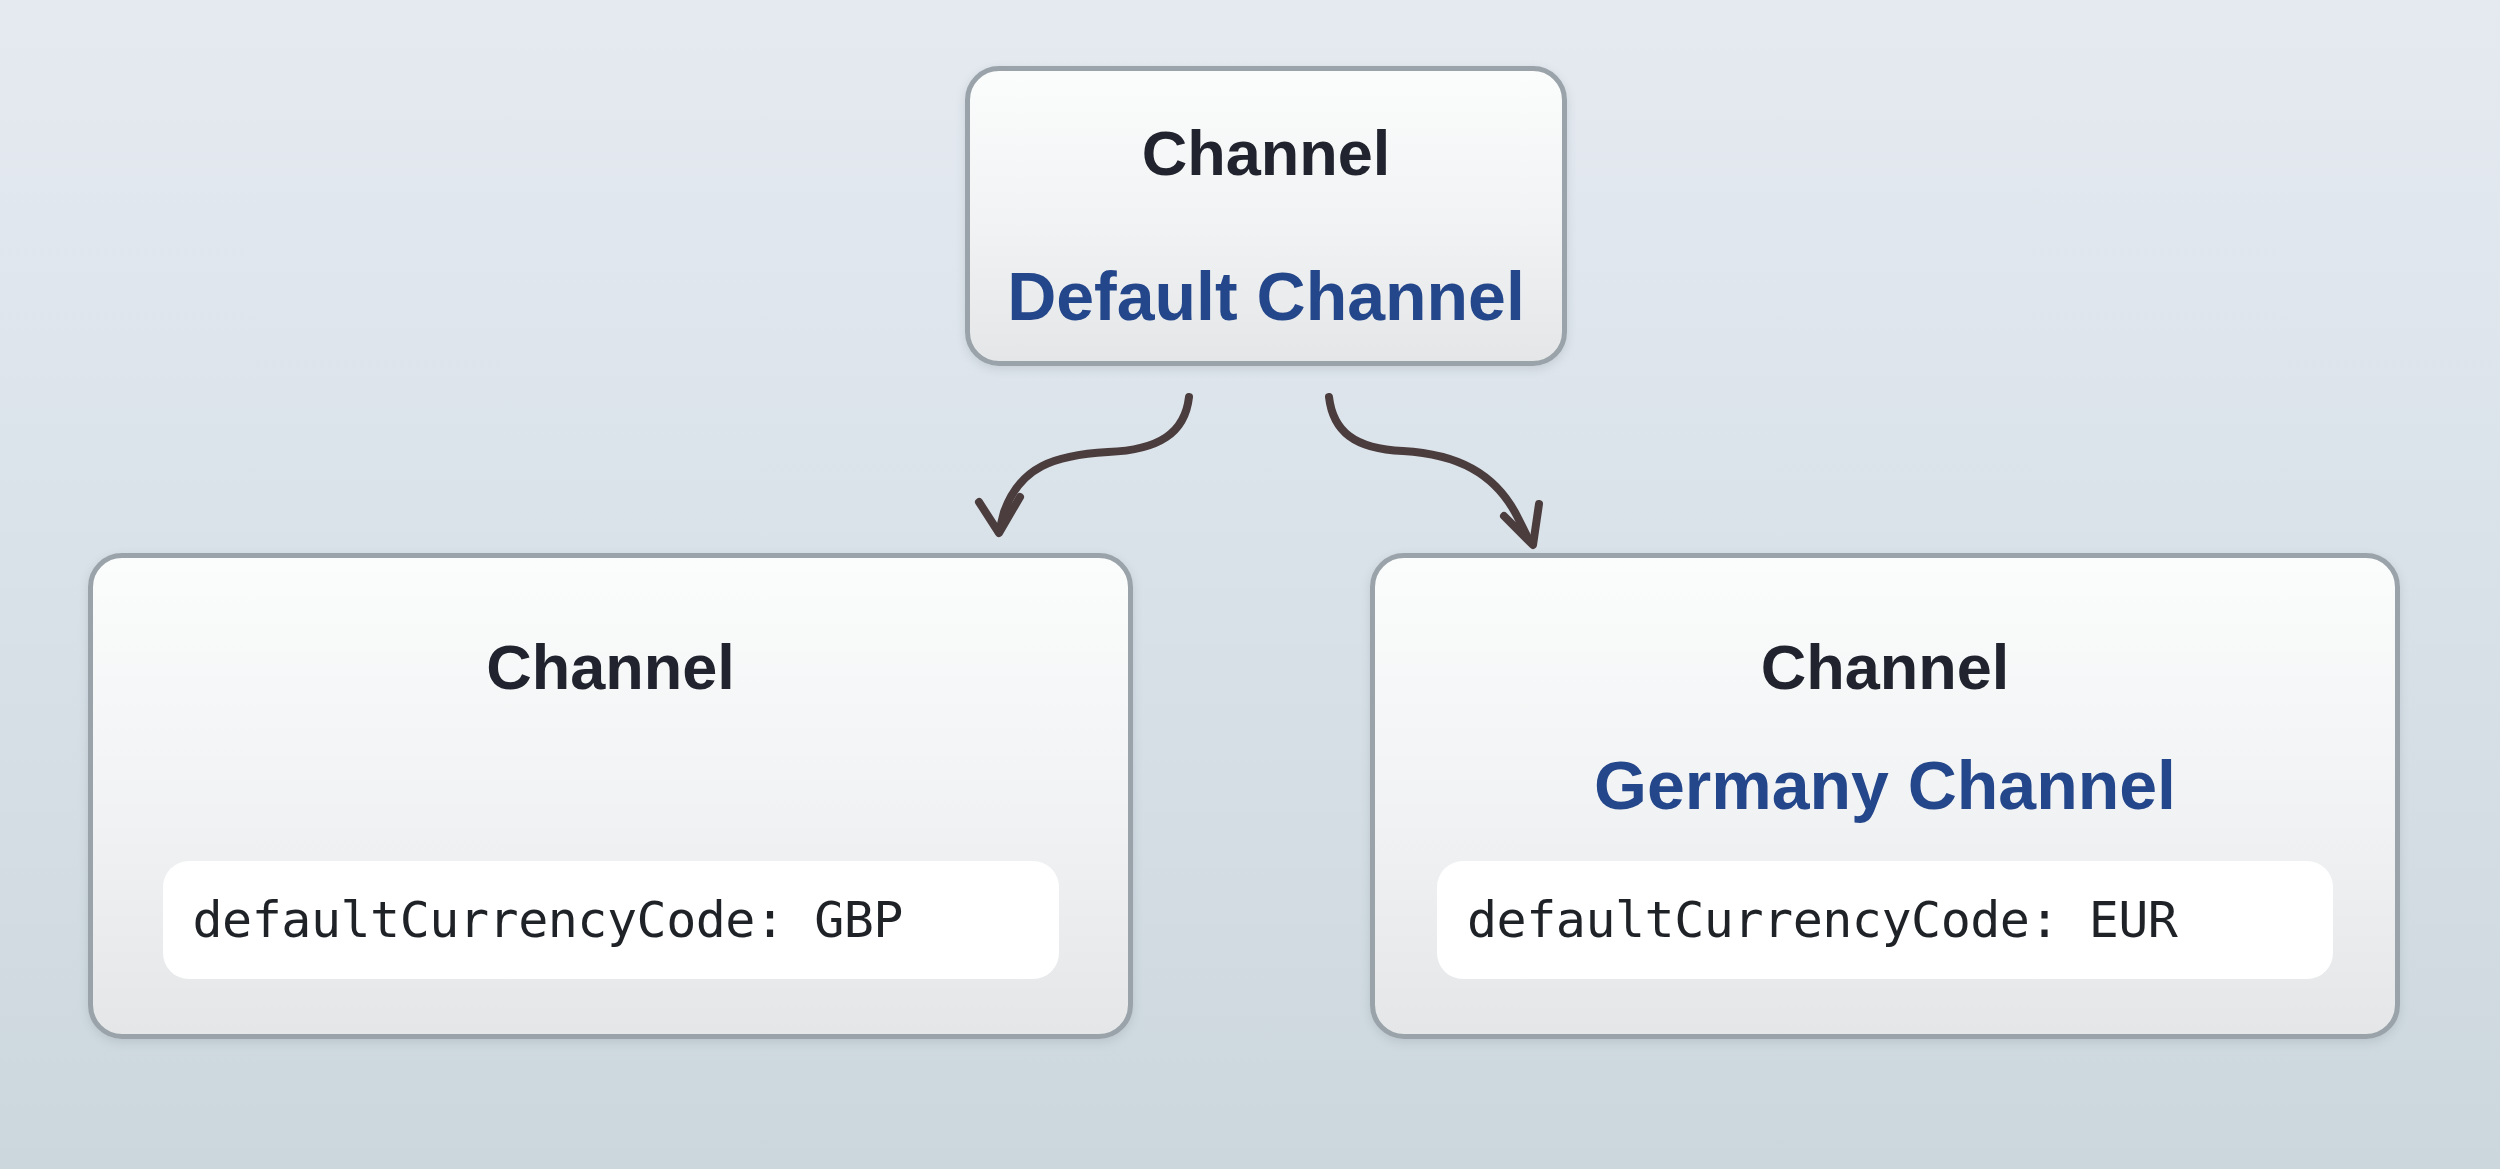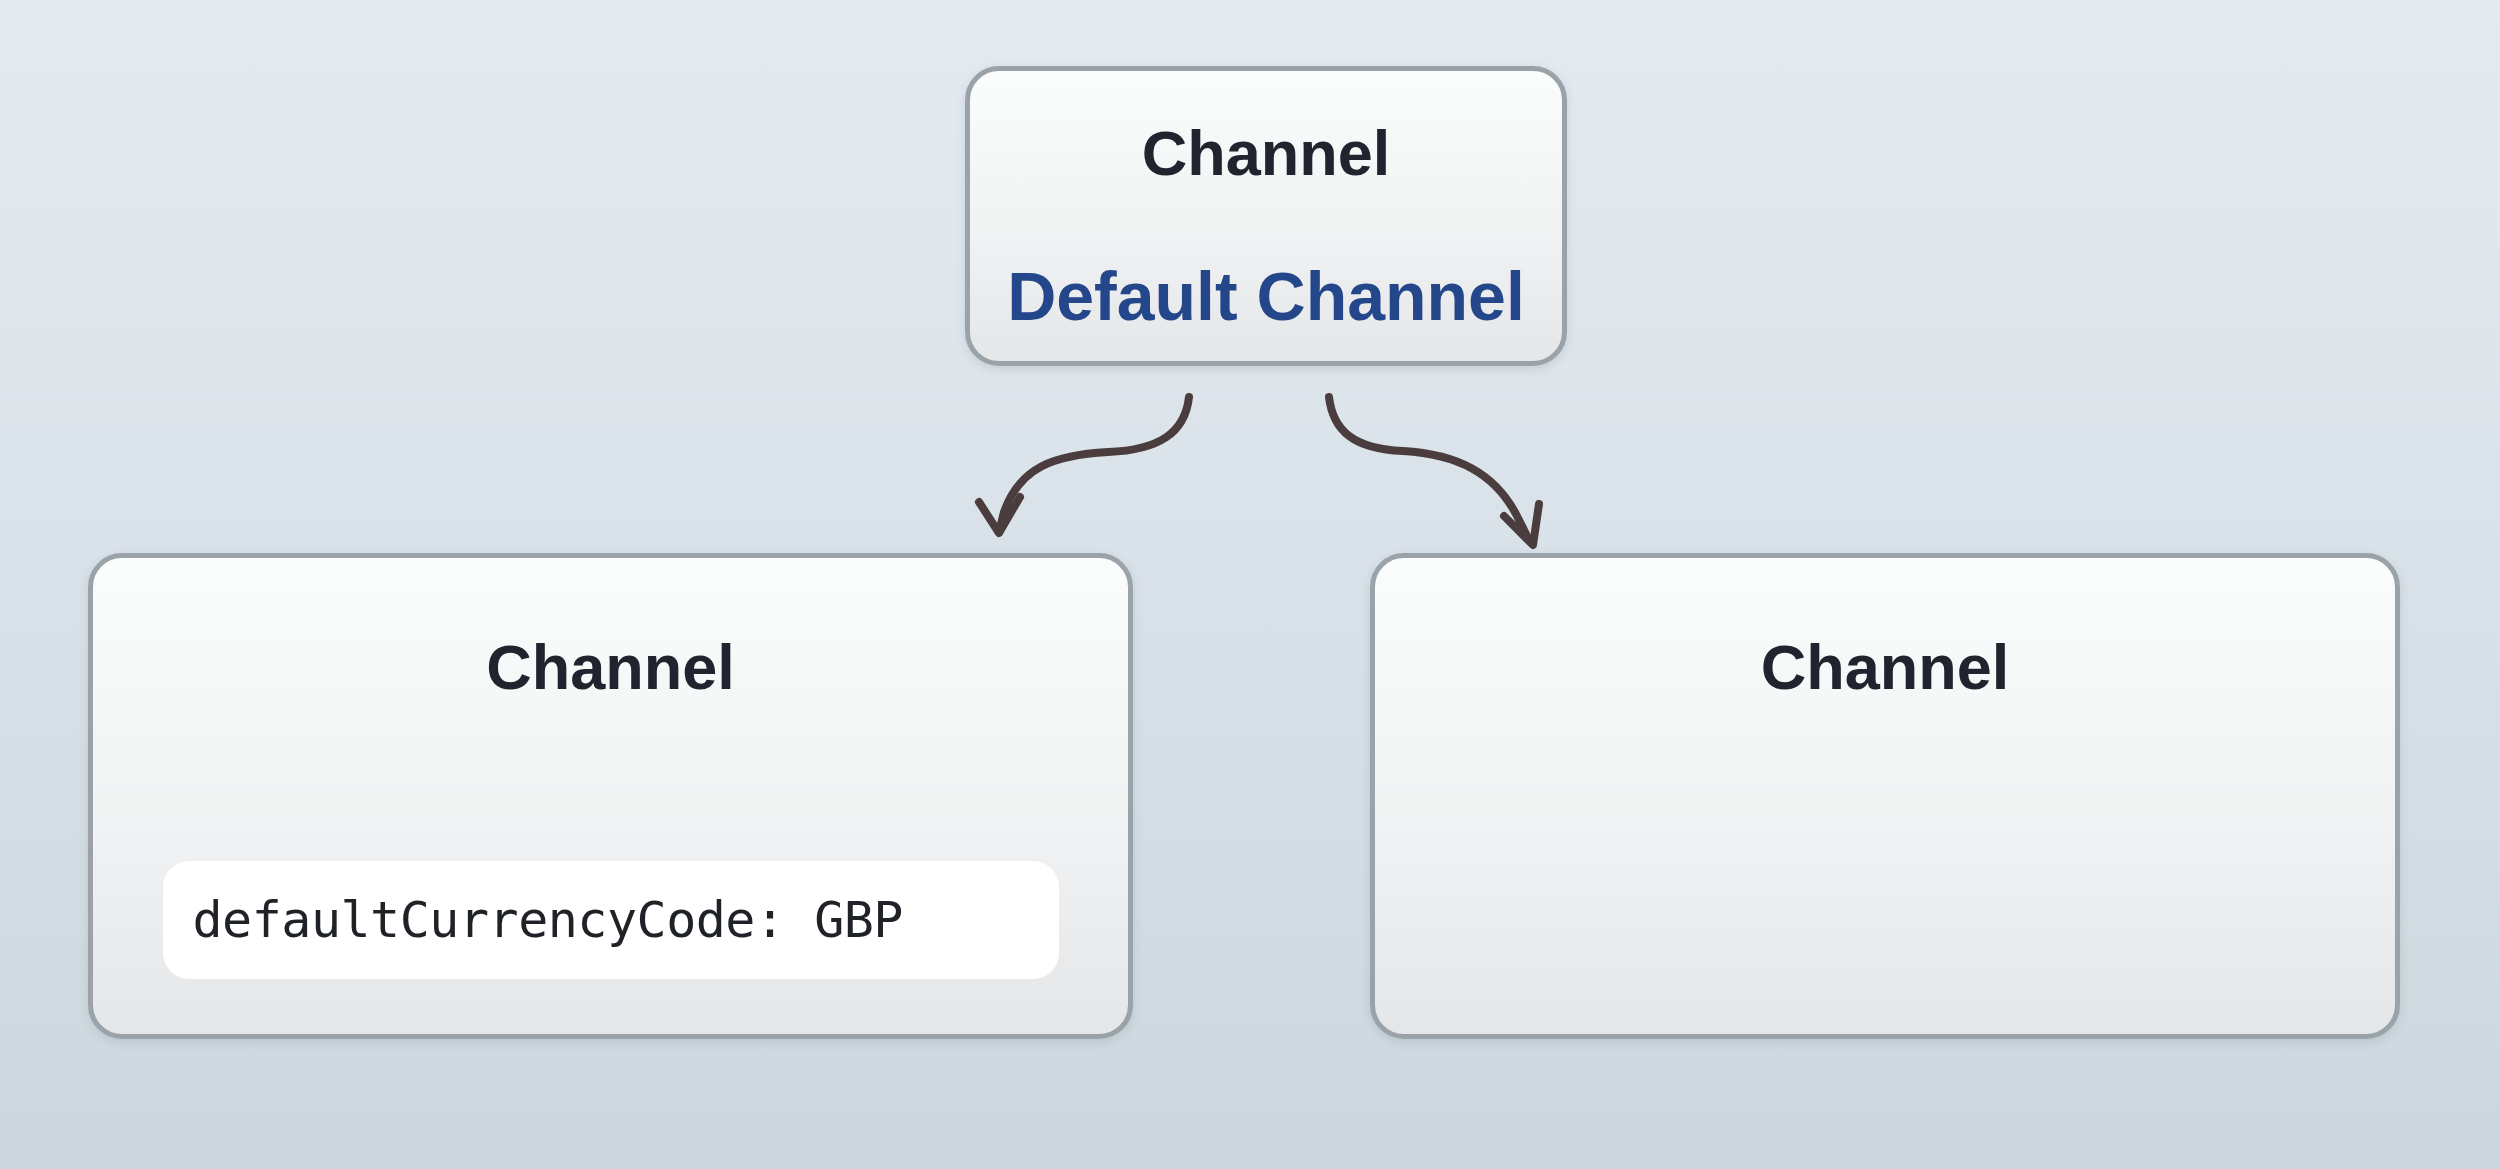--- a/index.html
+++ b/index.html
@@ -98,15 +98,19 @@
 
   <div class="node node-left">
     <div class="entity">Channel</div>
     <div class="pill">
       <span class="code">defaultCurrencyCode: GBP</span>
     </div>
   </div>
 
   <div class="node node-right">
     <div class="entity">Channel</div>
+    <div class="nname">Germany Channel</div>
+    <div class="pill">
+      <span class="code">defaultCurrencyCode: EUR</span>
+    </div>
   </div>
 
 </div>
 
 </body></html>

